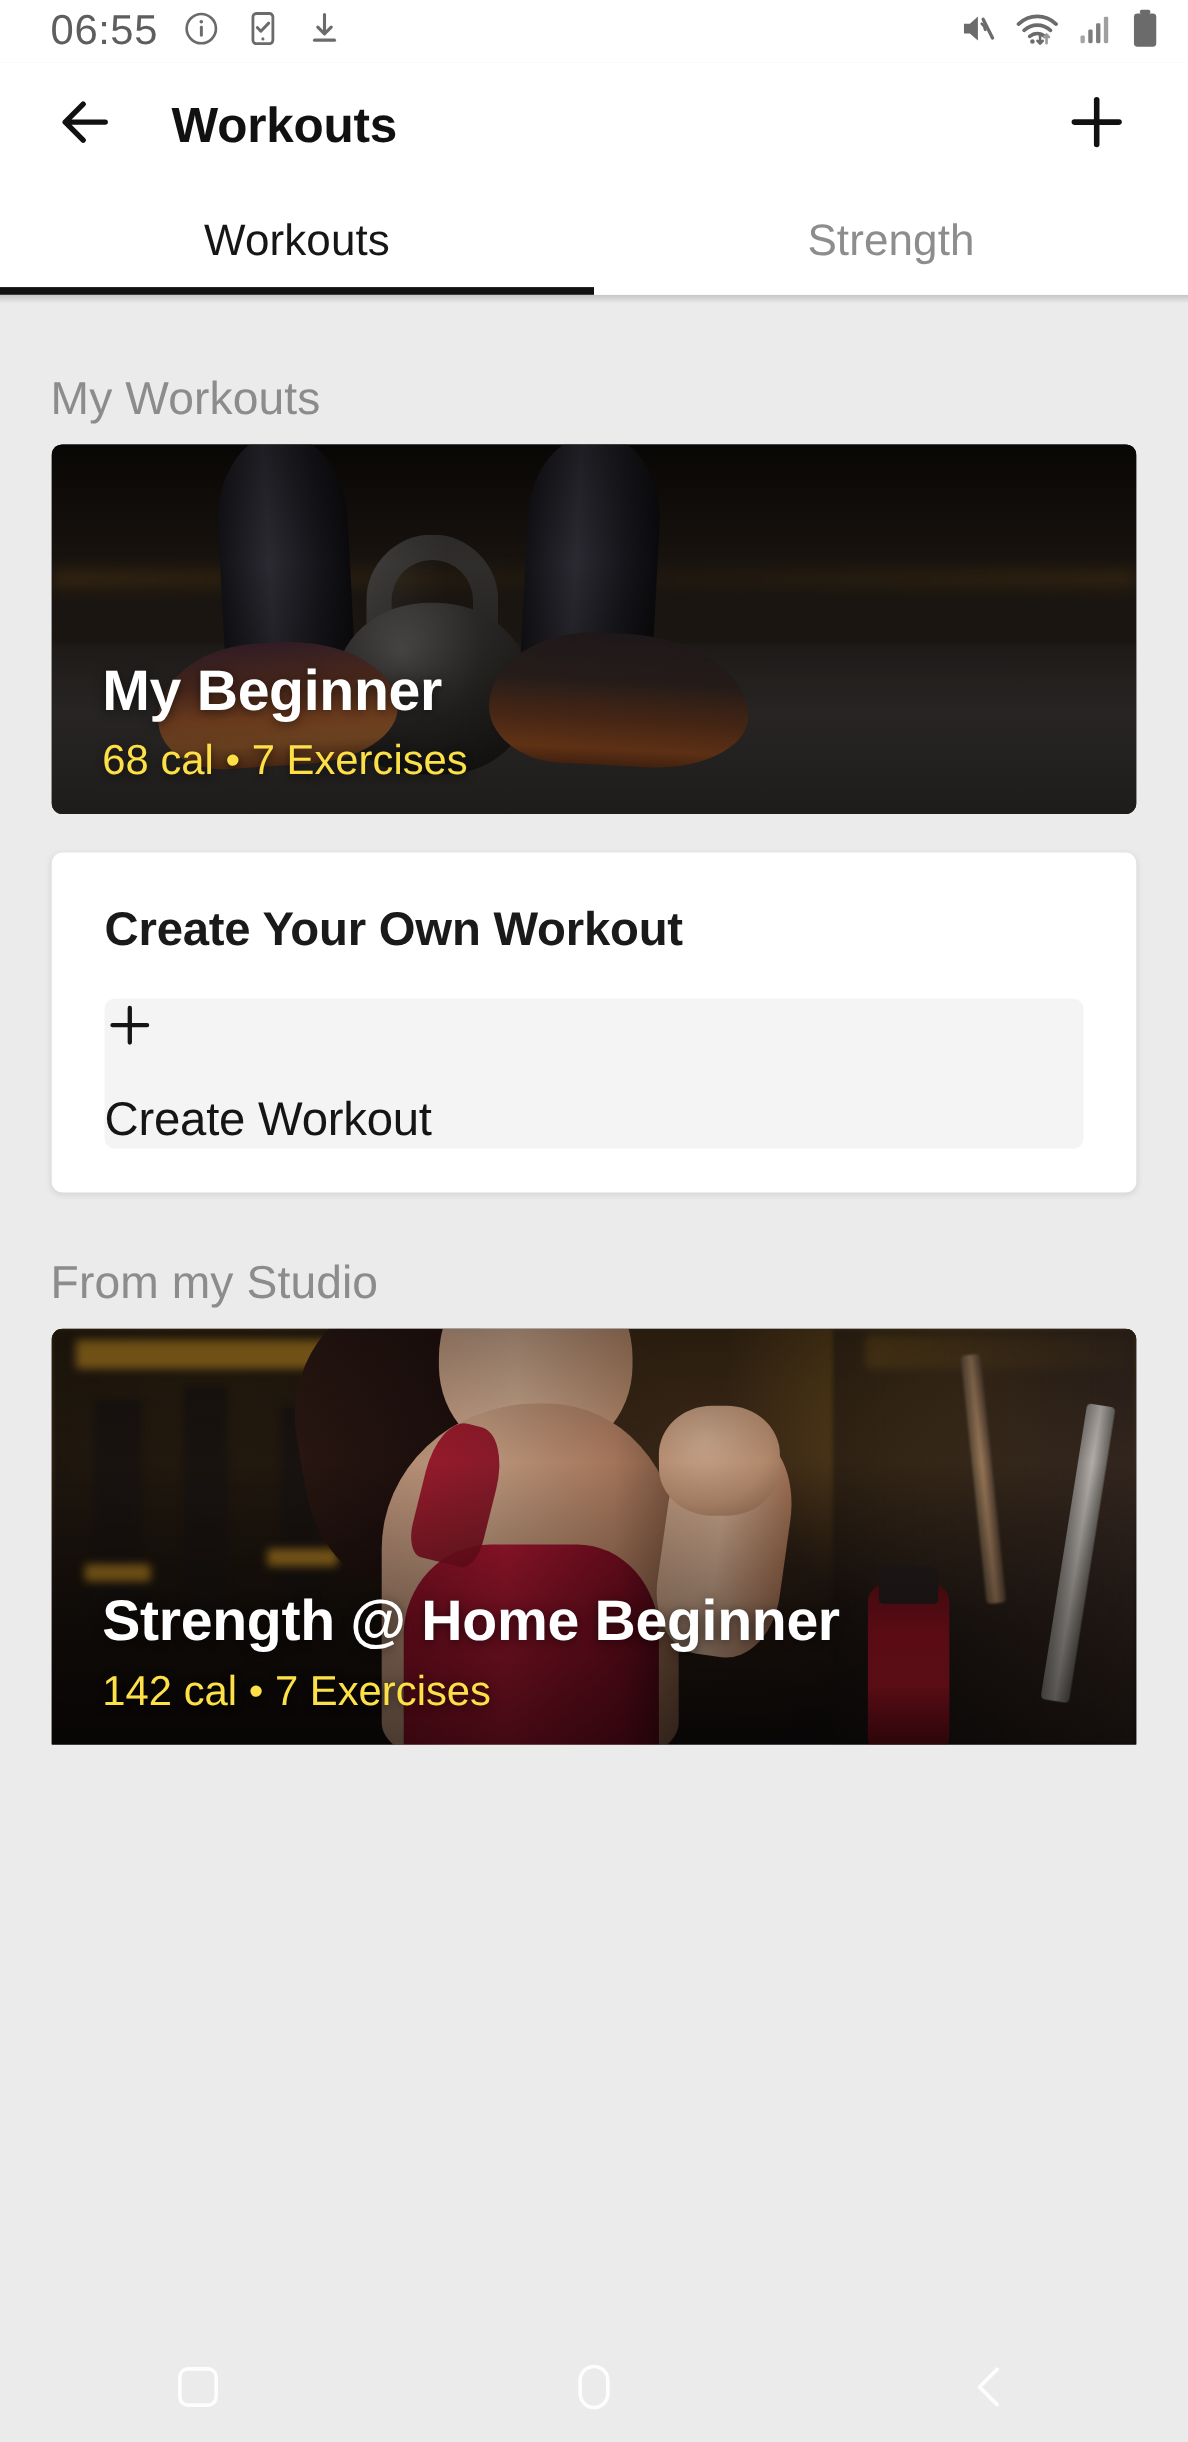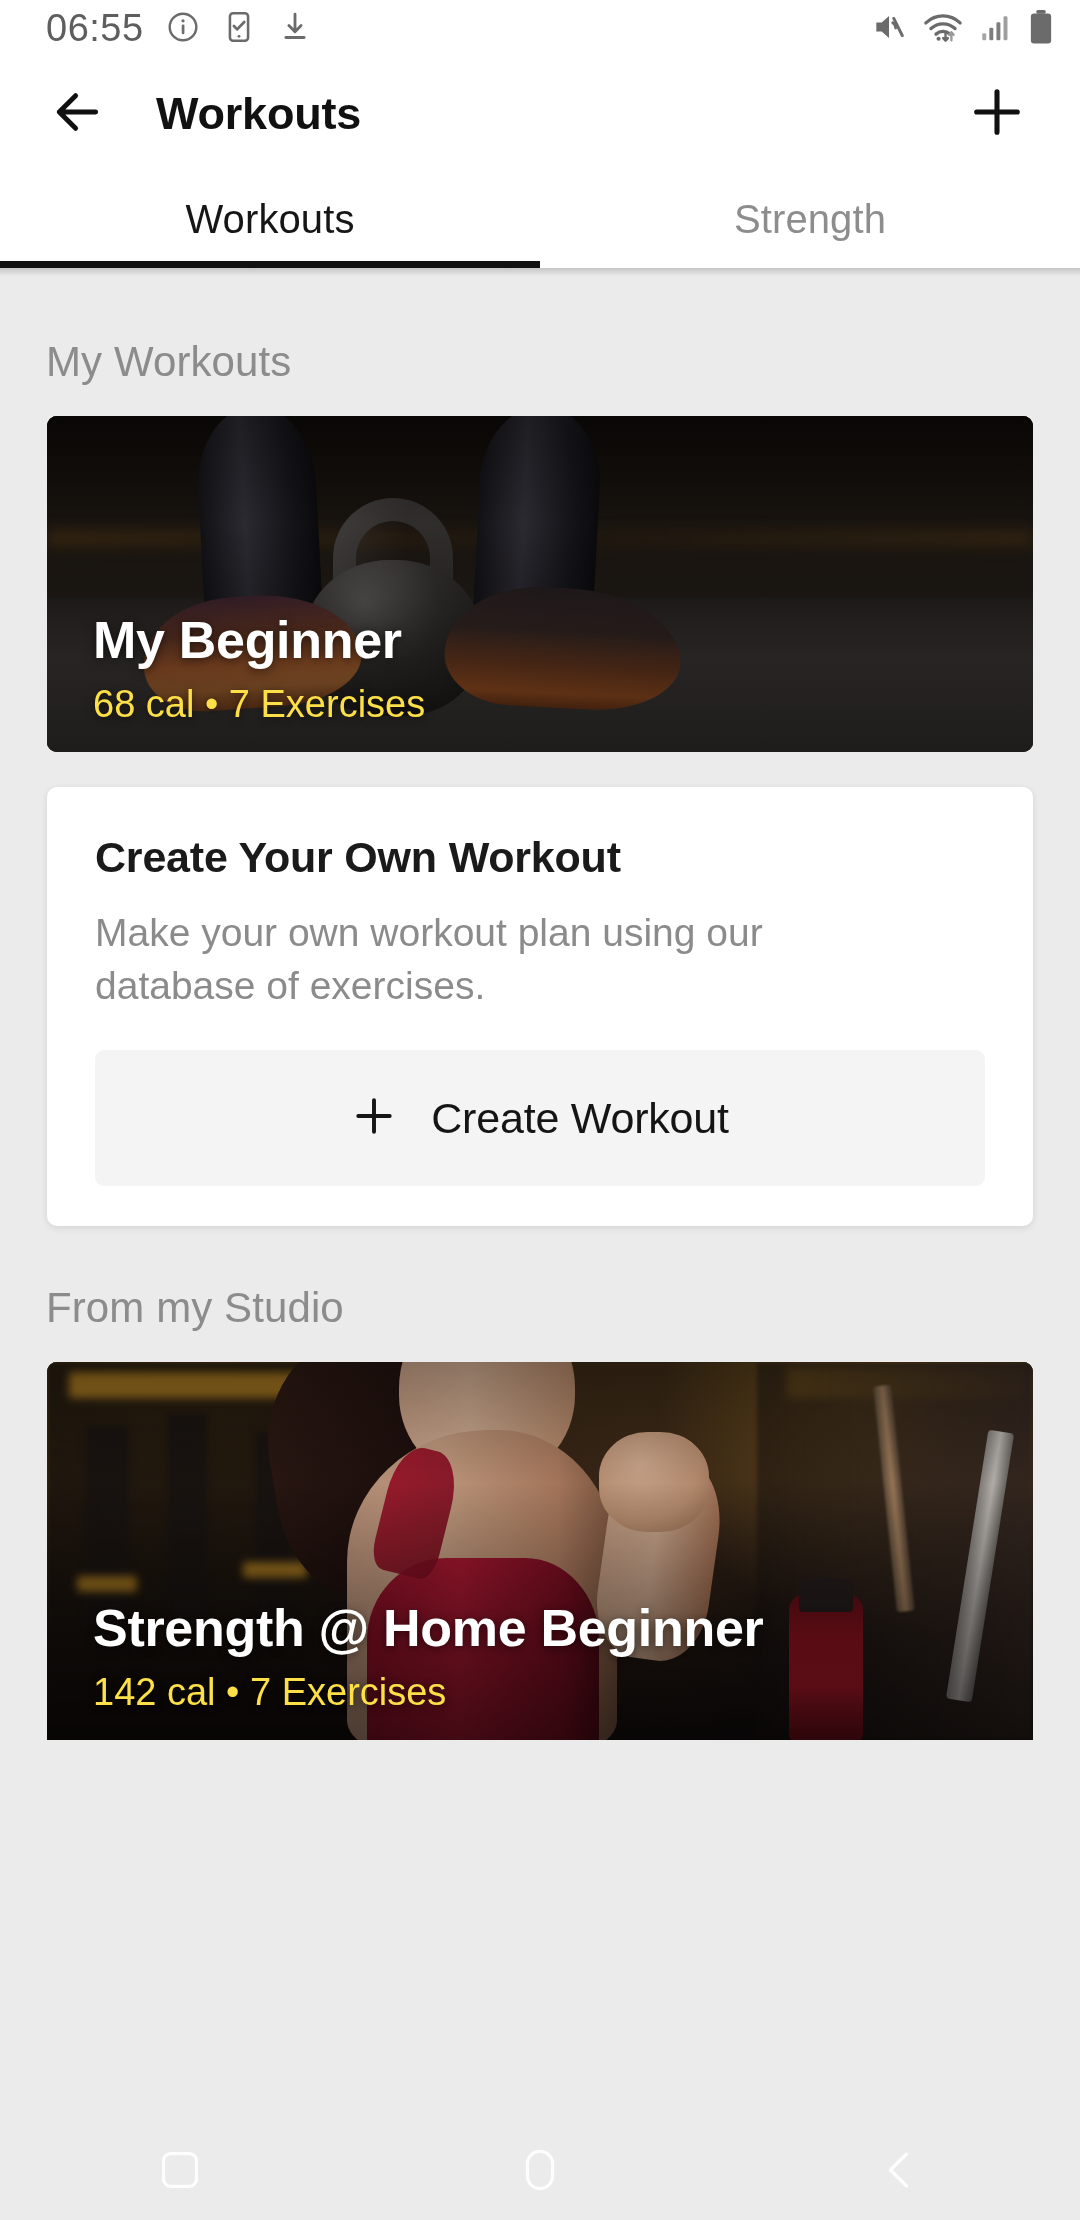--- a/index.html
+++ b/index.html
@@ -89,21 +89,21 @@
   
   .content {
     background:#ebebeb;
     padding:0 0 0 0;
     height:1952px;
   }
   .section-title {
     font-size:42px;
     color:#8c8c8c;
     font-weight:400;
-    padding:62px 0 30px 46px;
+    padding:62px 0 18px 46px;
     letter-spacing:0.1px;
   }
   .section-title.second { padding-top:58px; }
 
   
   .hero-card {
     margin:0 47px 0 47px;
     height:336px;
     border-radius:10px;
     overflow:hidden;
@@ -301,23 +301,24 @@
     line-height:1.36;
     margin-top:24px;
     max-width:760px;
   }
   .create-btn {
     margin-top:38px;
     height:136px;
     background:#f4f4f4;
     border-radius:9px;
     display:flex;
-    align-items:center;
+    align-items:flex-start;
     justify-content:center;
     gap:34px;
+    flex-direction:column;
   }
   .create-btn-label {
     font-size:43px;
     color:#151515;
     font-weight:400;
     letter-spacing:-0.2px;
   }
 
   
   .nav-overlay {
@@ -437,21 +438,20 @@
     </div>
     <div class="scrim"></div>
     <div class="card-overlay">
       <div class="card-title">My Beginner</div>
       <div class="card-sub">68 cal • 7 Exercises</div>
     </div>
   </div>
 
   <div class="create-card">
     <div class="create-title">Create Your Own Workout</div>
-    <div class="create-desc">Make your own workout plan using our database of exercises.</div>
     <div class="create-btn">
       <span>
         <svg width="46" height="46" viewBox="0 0 24 24">
             <path d="M12 3.8v16.4M3.8 12h16.4" fill="none" stroke="#151515" stroke-width="2.05" stroke-linecap="round"></path>
           </svg>
       </span>
       <span class="create-btn-label">Create Workout</span>
     </div>
   </div>
 

